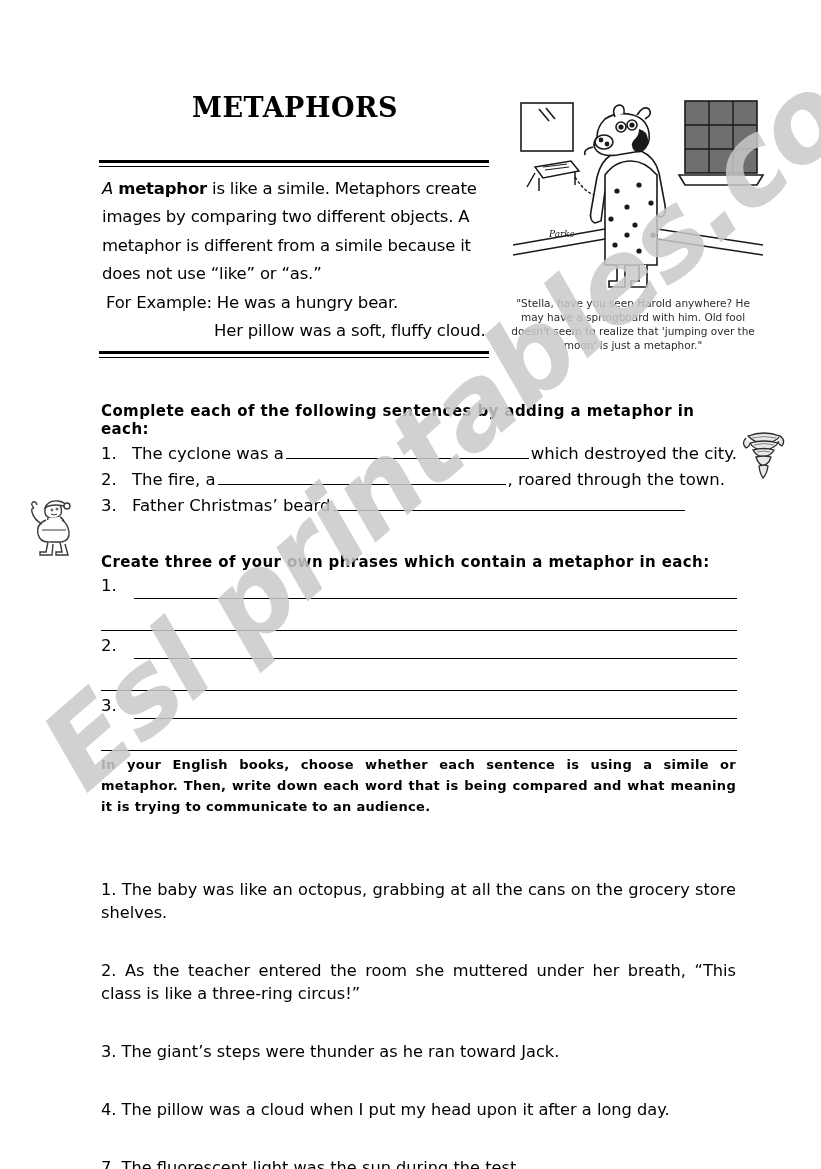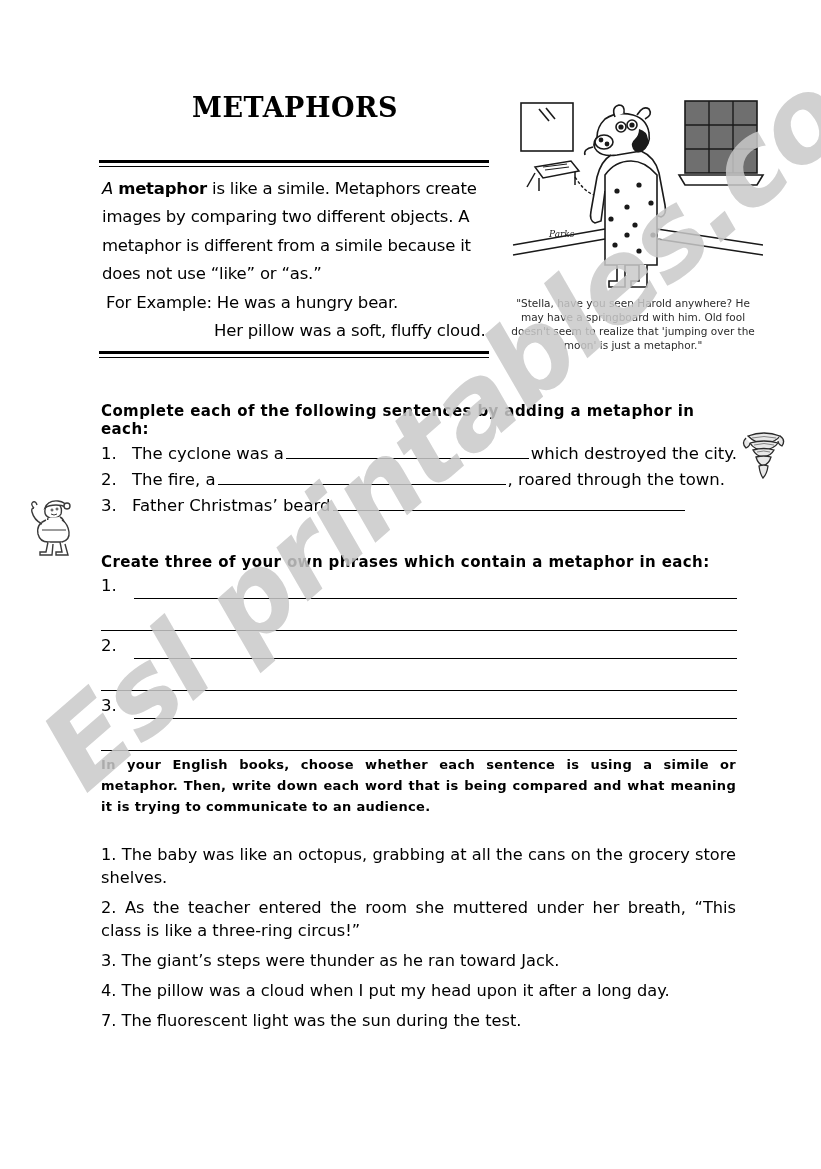--- a/index.html
+++ b/index.html
@@ -229,20 +229,21 @@
     position: absolute;
     left: 101px;
     top: 843px;
     width: 635px;
     font-family: "DejaVu Sans", sans-serif;
     font-size: 16.2px;
     line-height: 1.42;
   }
   #ex3-list .s-item {
     margin-bottom: 7px;
+    margin-top: 35px;
   }
   #ex3-list .s-item.justify {
     text-align: justify;
   }
 </style>
 </head>
 <body>
 
 <div id="watermark">
   <div class="wm-text">Esl printables.com</div>

